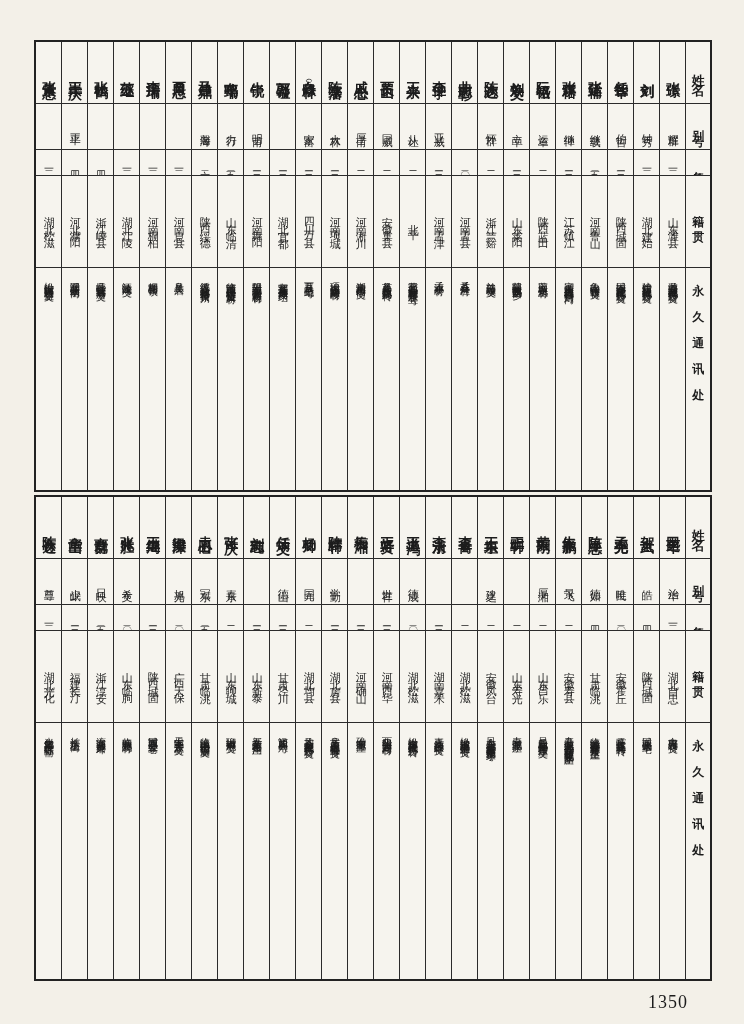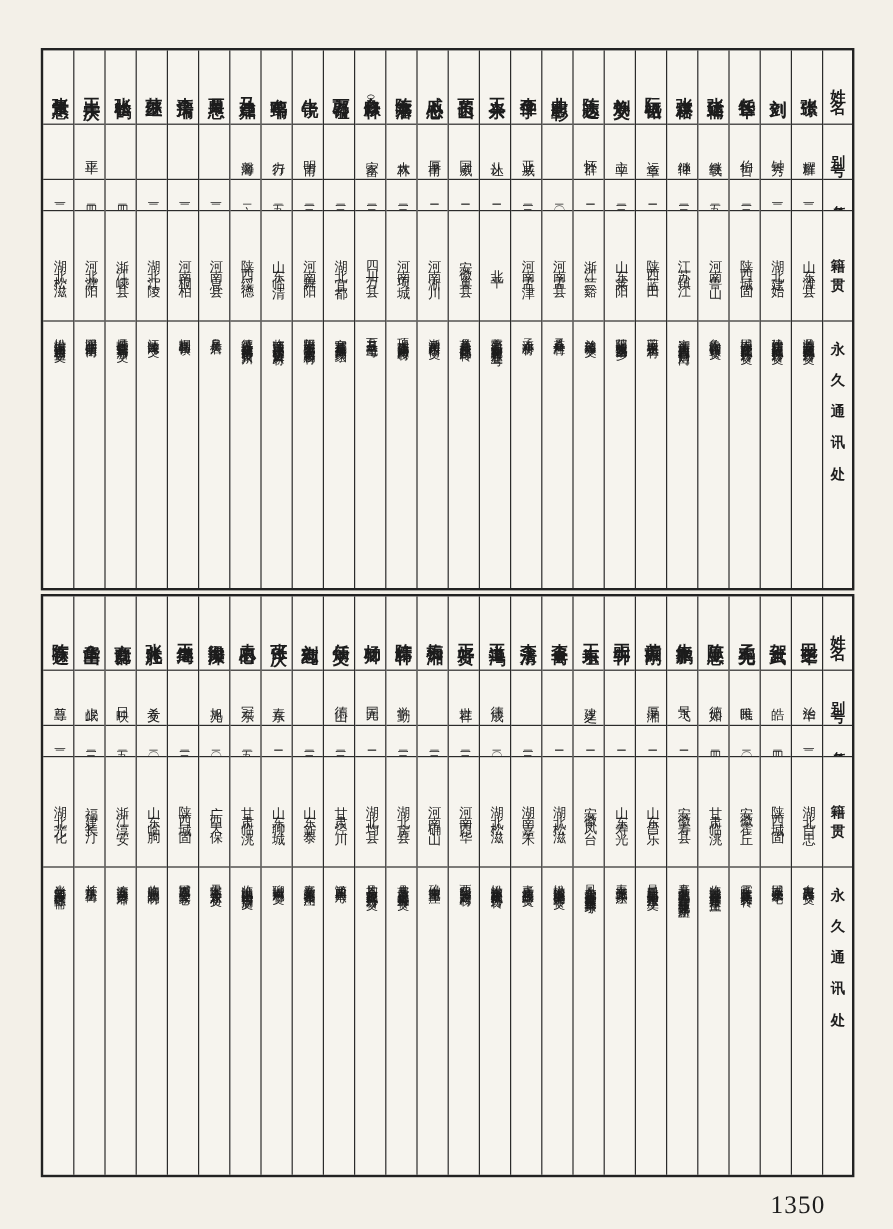--- a/index.html
+++ b/index.html
@@ -41,21 +41,21 @@
   .row-addr .vtext{font-size:10px;letter-spacing:1px;line-height:1.2;}
   .note{font-size:7px;letter-spacing:0;}
   
   .header-col .row-name .vtext{font-size:13px;font-weight:700;letter-spacing:9px;}
   .header-col .row-alias .vtext{font-size:12px;font-weight:700;letter-spacing:7px;}
   .header-col .row-age .vtext{font-size:11px;font-weight:700;letter-spacing:1px;}
   .header-col .row-native .vtext{font-size:12px;font-weight:700;letter-spacing:16px;}
   .header-col .row-addr .vtext{font-size:12px;font-weight:700;letter-spacing:26px;}
   .page-number{
     position:absolute;right:56px;top:992px;
-    font-size:21px;letter-spacing:1px;
+    font-size:18px;letter-spacing:1px;
   }
 </style>
 </head>
 <body>
 
 <div class="sheet">
 
   <div class="reg-table t1">
     <div class="cols">
       <div class="header-col">

